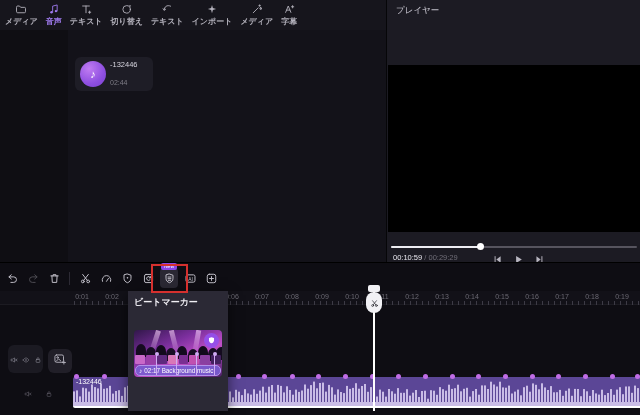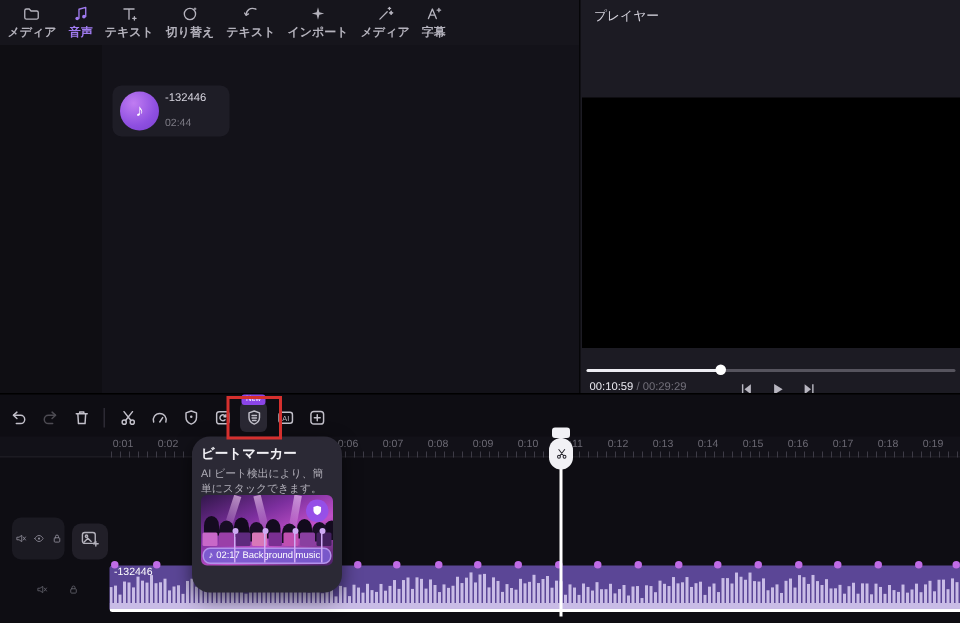--- a/index.html
+++ b/index.html
@@ -90,21 +90,21 @@
   .clip-label{position:absolute;left:3px;top:1px;font-size:7px;color:#fff;z-index:2;}
   .beat-dot{position:absolute;top:-3px;width:5px;height:5px;border-radius:50%;background:#c06ce6;z-index:3;}
 
   .playhead-handle{left:368px;top:22px;width:12px;height:7px;background:#f1f1f5;border-radius:2px;z-index:21;}
   .playhead-line{left:373px;top:29px;width:1.5px;height:119px;background:#fff;z-index:20;}
   .playhead-pill{left:366px;top:29px;width:16px;height:21px;background:#f1f1f5;border-radius:8px;z-index:22;
                  display:flex;align-items:center;justify-content:center;color:#23222a;}
   .playhead-pill svg{width:9px;height:9px;}
 
   
-  .tooltip{left:128px;top:28px;width:100px;height:104px;background:#2b2935;border-radius:12px;z-index:30;
+  .tooltip{left:128px;top:28px;width:100px;height:120px;background:#2b2935;border-radius:0;z-index:30;
            box-shadow:0 4px 12px rgba(0,0,0,.55);padding:5px 6px;}
   .tt-title{font-size:9px;font-weight:bold;color:#f0eff4;}
   .tt-desc{font-size:7.2px;color:#b2b0ba;line-height:1.35;margin-top:2px;}
   .tt-thumb{position:absolute;left:6px;top:39px;width:88px;height:47px;border-radius:4px;overflow:hidden;
             background:linear-gradient(155deg,#31174a 0%,#7c2f9e 35%,#c050c8 62%,#4a1f66 100%);}
   .tt-beam{position:absolute;width:5px;height:26px;background:linear-gradient(rgba(255,215,255,.6),transparent);}
   .tt-crowd{position:absolute;bottom:20px;left:2px;width:10px;height:13px;border-radius:50% 50% 0 0;background:#150b20;
             box-shadow:10px 3px 0 #170d24,20px 1px 0 #120a1c,30px 4px 0 #190e26,41px 2px 0 #140b1f,
                        52px 5px 0 #170d24,62px 2px 0 #120a1c,72px 4px 0 #190e26,80px 3px 0 #140b1f;}
   .tt-shield{position:absolute;top:3px;right:3px;width:15px;height:15px;border-radius:50%;
@@ -606,21 +606,20 @@
     <div class="abs playhead-pill">
       <span><svg viewBox="0 0 16 16" fill="none" stroke="currentColor" stroke-width="1.2" stroke-linecap="round" stroke-linejoin="round">
             <circle cx="4.7" cy="11.6" r="1.7"></circle>
             <circle cx="11.3" cy="11.6" r="1.7"></circle>
             <path d="M5.8 10.3L11.5 3M10.2 10.3L4.5 3"></path>
           </svg></span>
     </div>
 
     <div class="abs tooltip">
       <div class="tt-title">ビートマーカー</div>
-      <div class="tt-desc">AI ビート検出により、簡単にスタックできます。</div>
       <div class="tt-thumb">
         <div class="tt-beam" style="left:18px;top:0;transform:rotate(18deg);"></div>
         <div class="tt-beam" style="left:38px;top:0;transform:rotate(-14deg);"></div>
         <div class="tt-beam" style="left:60px;top:0;transform:rotate(10deg);"></div>
         <div class="tt-crowd"></div>
         <div class="tt-shield">
           <svg viewBox="0 0 16 16">
               <path d="M8 2l4.5 1.6v3.8c0 2.9-1.9 4.7-4.5 5.7-2.6-1-4.5-2.8-4.5-5.7V3.6z" fill="#fff"></path>
             </svg>
         </div>

